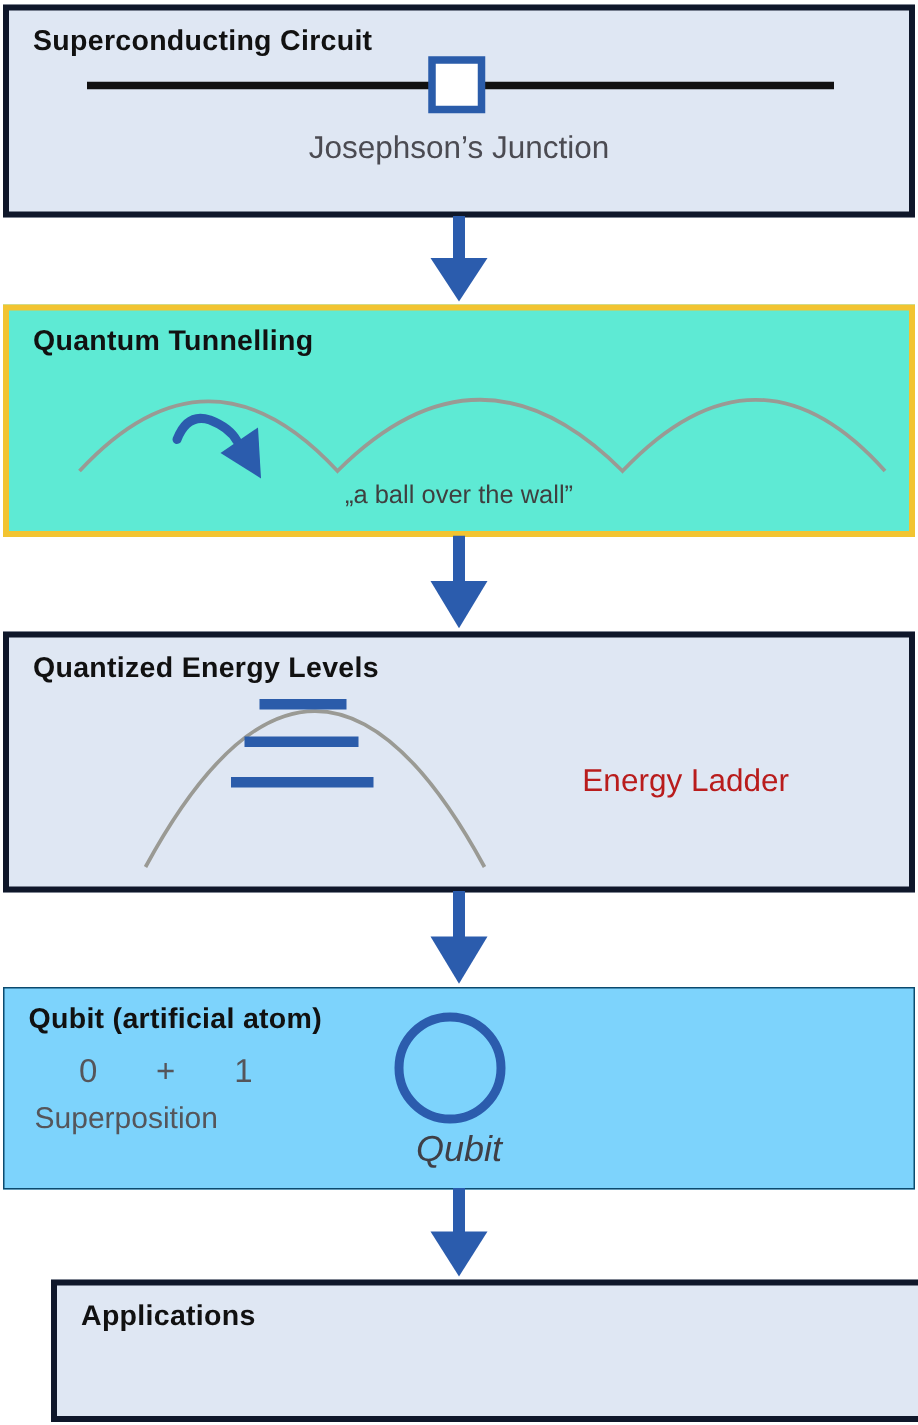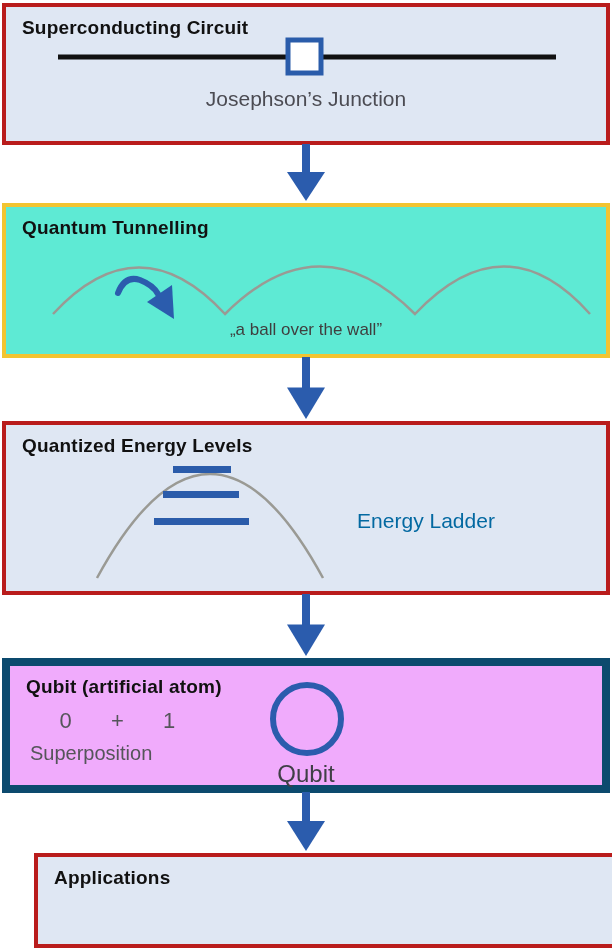--- a/index.html
+++ b/index.html
@@ -1,23 +1,23 @@
 <!DOCTYPE html>
 <html><head>
 <meta charset="utf-8">
 <style>
   html,body{margin:0;padding:0;background:#ffffff;}
   .stage{
     position:relative;width:612px;height:950px;background:#ffffff;
     font-family:"Liberation Sans", sans-serif;overflow:hidden;
   }
   .box{position:absolute;left:2px;width:608px;box-sizing:border-box;}
-  .box-blue{background:#dfe7f3;border:4px solid #b91c1c;}
+  .box-blue{background:#dfe7f3;border:4px solid #0f172a;}
   .box-yellow{background:#5eead4;border:4px solid #f2c431;}
-  .box-green{background:#f0abfc;border:8px solid #0c4a6e;padding-left:44px;}
+  .box-green{background:#7dd3fc;border:1px solid #0c4a6e;padding-left:44px;}
   .box-title{
     position:absolute;top:10px;left:16px;
     font-size:19px;font-weight:bold;color:#111111;letter-spacing:0.2px;
   }
   .caption{
     position:absolute;left:0;width:100%;text-align:center;
     color:#47474f;
   }
   .fill-svg{position:absolute;inset:0;width:100%;height:100%;}
   .arrow{position:absolute;left:286px;width:40px;}
@@ -25,39 +25,39 @@
 
   
   #box-circuit{top:3px;height:142px;}
   #box-circuit .caption{top:80px;font-size:21px;color:#4b4b52;}
   
   #box-tunnelling{top:203px;height:155px;}
   #box-tunnelling .caption{top:113px;font-size:17px;color:#3f3f3f;}
   
   #box-levels{top:421px;height:174px;}
   #box-levels .side-label{
-    position:absolute;left:335px;top:84px;width:170px;text-align:center;
-    font-size:21px;color:#0369a1;
+    position:absolute;left:350px;top:84px;width:170px;text-align:right;
+    font-size:21px;color:#b91c1c;
   }
   
   #box-qubit{top:658px;height:135px;}
   .superpos-row{
     position:absolute;left:30px;top:42px;width:155px;
     display:flex;justify-content:space-around;
     font-size:22px;color:#55555a;
   }
   .superpos-label{
     position:absolute;left:20px;top:76px;width:175px;
     font-size:20px;color:#55555a;
   }
   .qubit-ring{
     position:absolute;left:260px;top:16px;width:62px;height:62px;
     border:6px solid #2b5cad;border-radius:50%;background:transparent;
   }
-  #box-qubit .caption{top:94px;font-size:24px;color:#3f3f46;}
+  #box-qubit .caption{top:94px;font-size:24px;color:#3f3f46;font-style:italic;}
   
   #box-apps{top:853px;height:95px;margin-left:32px;}
   #box-apps .caption{top:36px;font-size:22px;color:#4a4a4f;}
 </style>
 </head>
 <body>
 
 <div class="stage">
 
   <div class="box box-blue" id="box-circuit">

